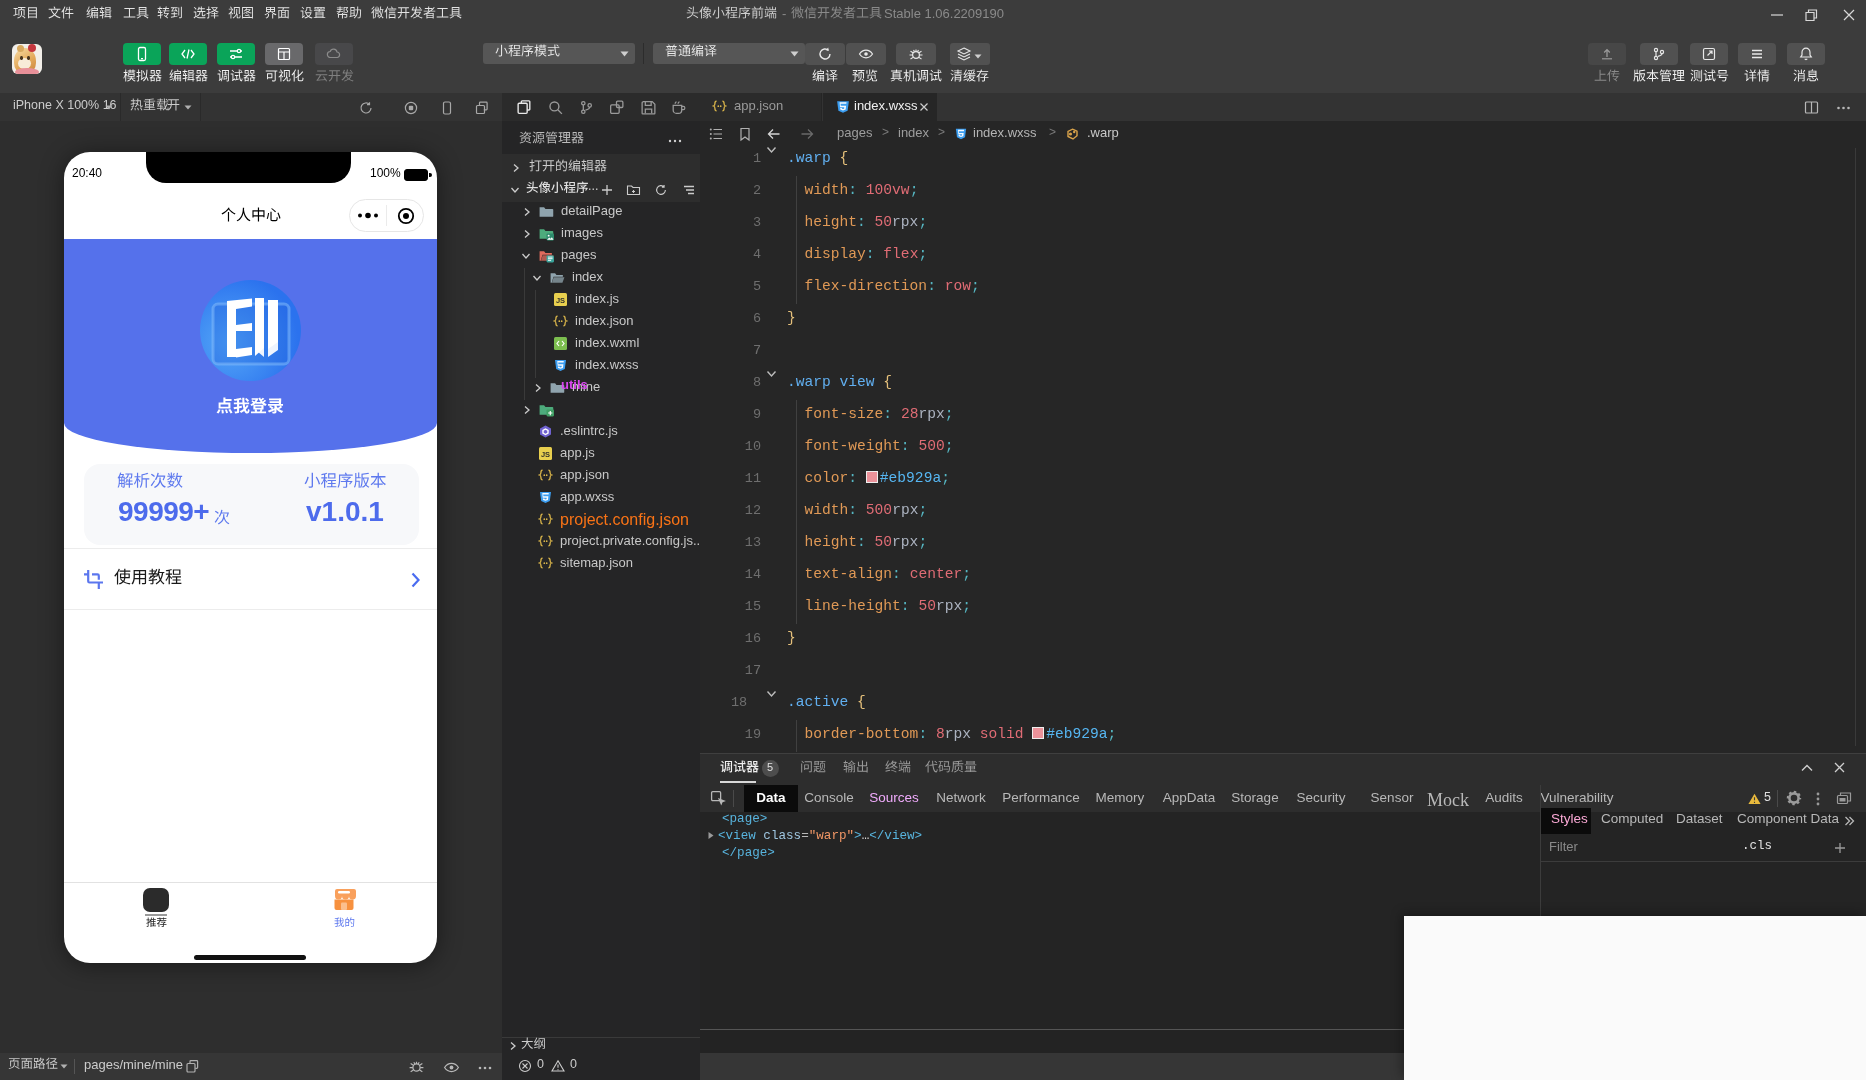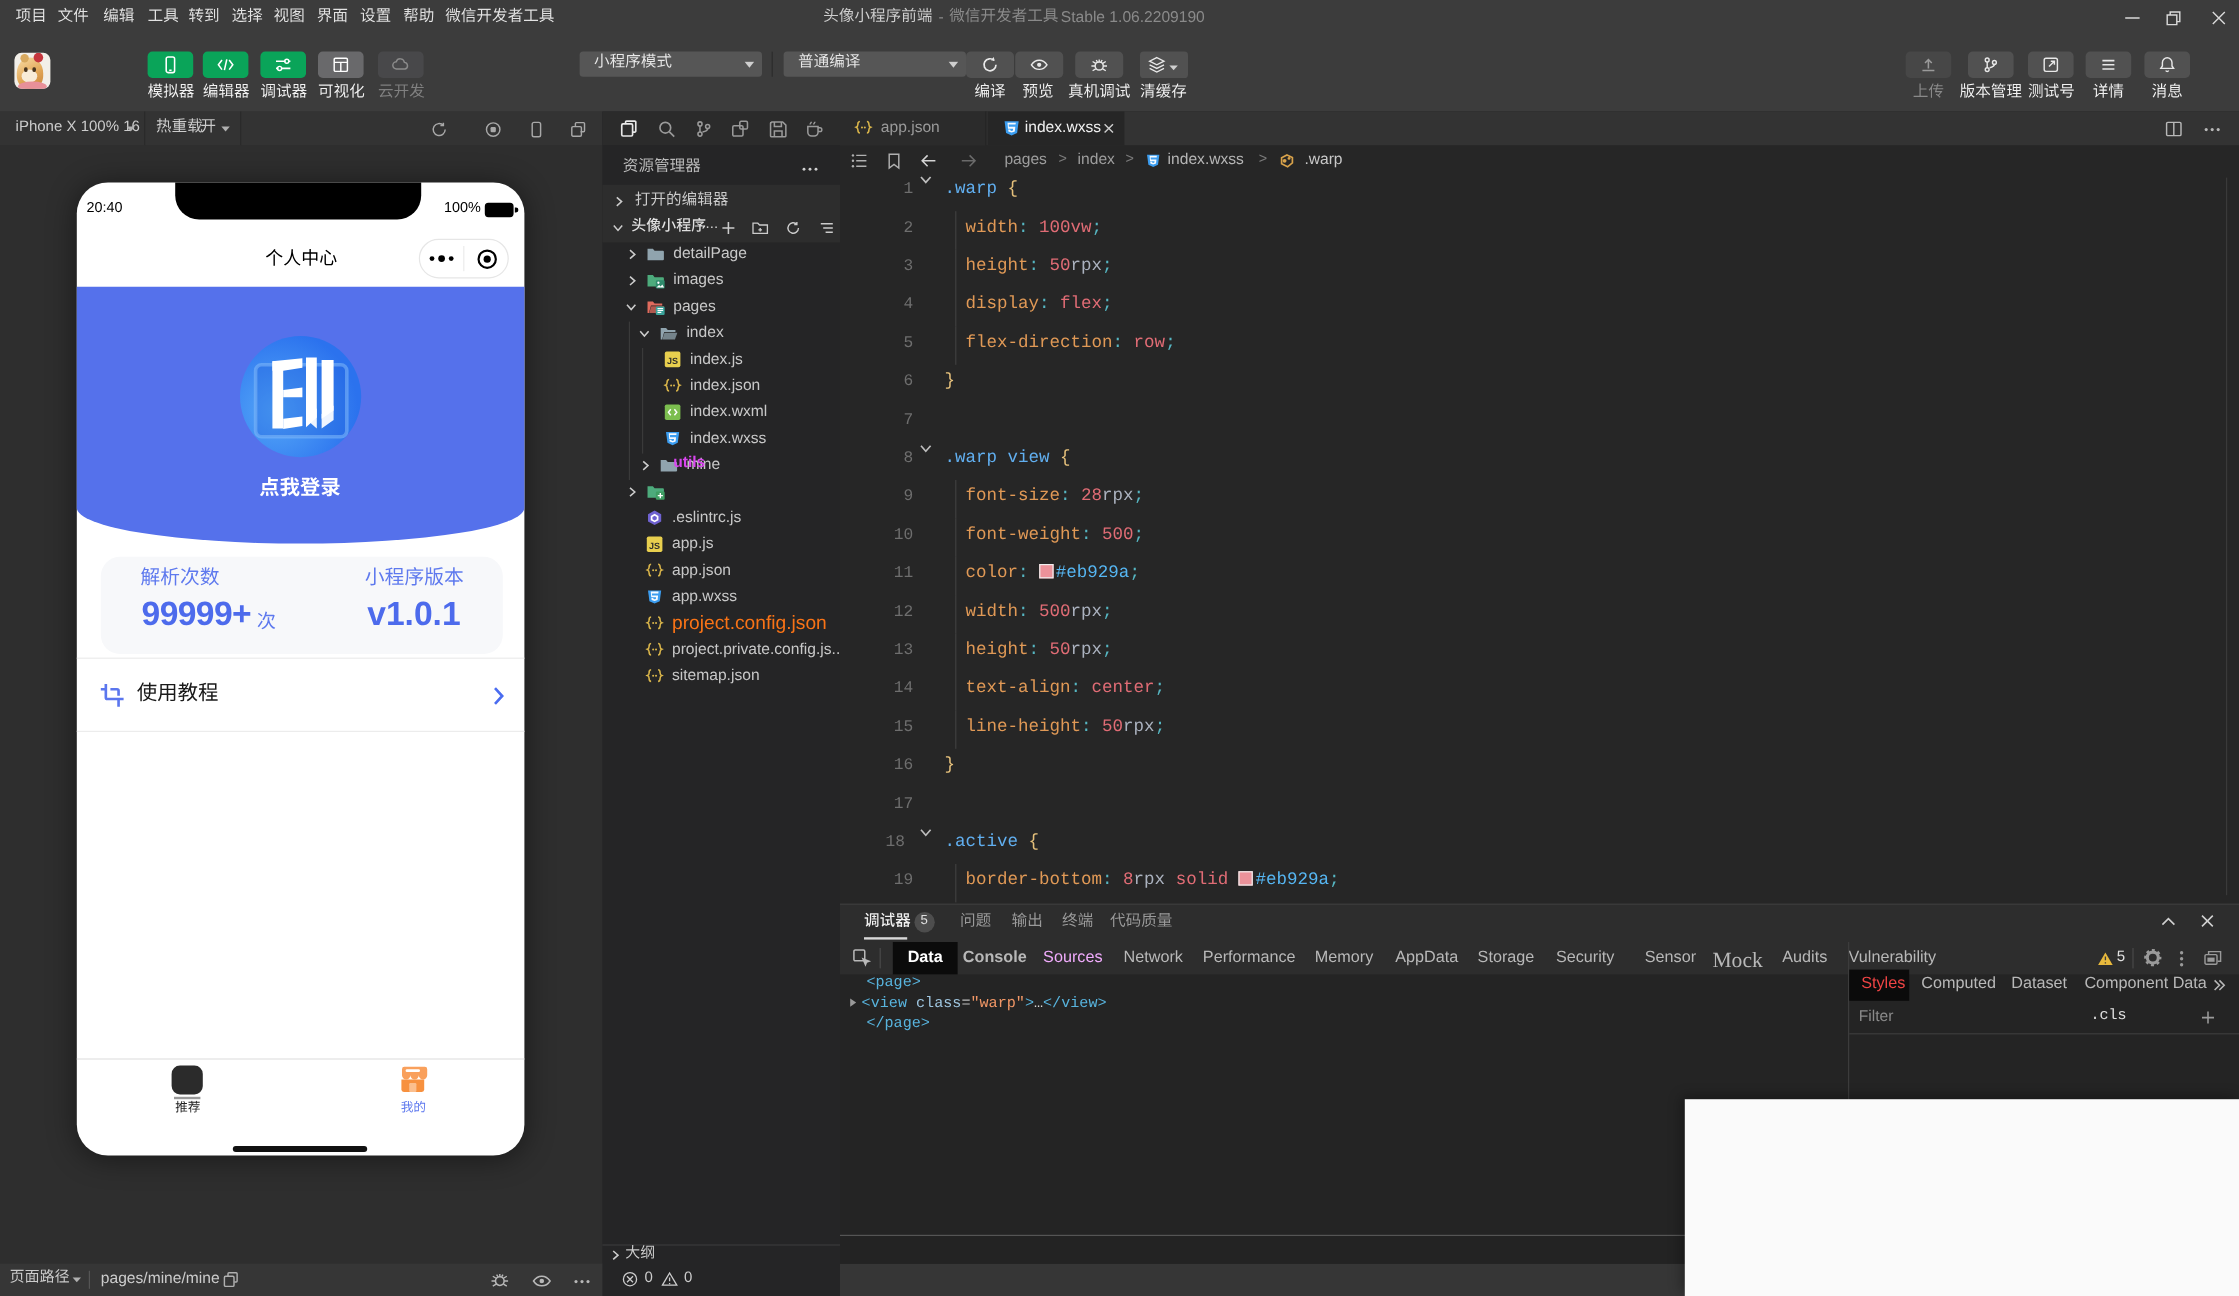--- a/index.html
+++ b/index.html
@@ -874,21 +874,21 @@
     <div class="abs" style="left:731px;top:567px;width:30px;text-align:right;font-family:'Liberation Mono',monospace;font-size:13.5px;color:#6e6e6e">14</div>
     <div class="abs" style="left:796px;top:560px;width:1px;height:32px;background:#404040"></div>
     <div class="abs" style="left:787px;top:566px;font-family:'Liberation Mono',monospace;font-size:14.6px;white-space:pre"><span style="color:#d4d4d4">  </span><span style="color:#e09956">text-align</span><span style="color:#56b6c2">:</span><span style="color:#d4d4d4"> </span><span style="color:#e06c75">center</span><span style="color:#56b6c2">;</span></div>
     <div class="abs" style="left:731px;top:599px;width:30px;text-align:right;font-family:'Liberation Mono',monospace;font-size:13.5px;color:#6e6e6e">15</div>
     <div class="abs" style="left:796px;top:592px;width:1px;height:32px;background:#404040"></div>
     <div class="abs" style="left:787px;top:598px;font-family:'Liberation Mono',monospace;font-size:14.6px;white-space:pre"><span style="color:#d4d4d4">  </span><span style="color:#e09956">line-height</span><span style="color:#56b6c2">:</span><span style="color:#d4d4d4"> </span><span style="color:#e06c75">50</span><span style="color:#abb2bf">rpx</span><span style="color:#56b6c2">;</span></div>
     <div class="abs" style="left:731px;top:631px;width:30px;text-align:right;font-family:'Liberation Mono',monospace;font-size:13.5px;color:#6e6e6e">16</div>
     <div class="abs" style="left:787px;top:630px;font-family:'Liberation Mono',monospace;font-size:14.6px;white-space:pre"><span style="color:#e5c07b">}</span></div>
     <div class="abs" style="left:731px;top:663px;width:30px;text-align:right;font-family:'Liberation Mono',monospace;font-size:13.5px;color:#6e6e6e">17</div>
     <div class="abs" style="left:787px;top:662px;font-family:'Liberation Mono',monospace;font-size:14.6px;white-space:pre"></div>
-    <div class="abs" style="left:731px;top:695px;width:30px;text-align:center;font-family:'Liberation Mono',monospace;font-size:13.5px;color:#6e6e6e">18</div>
+    <div class="abs" style="left:731px;top:695px;width:30px;text-align:left;font-family:'Liberation Mono',monospace;font-size:13.5px;color:#6e6e6e">18</div>
     <svg class="abs" style="left:766px;top:690px" width="11" height="8" viewBox="0 0 11 8">
       <path d="M1.5 1.5L5.5 6l4-4.5" stroke="#bdbdbd" stroke-width="1.4" fill="none"></path>
     </svg>
     <div class="abs" style="left:787px;top:694px;font-family:'Liberation Mono',monospace;font-size:14.6px;white-space:pre"><span style="color:#61aff0">.active </span><span style="color:#e5c07b">{</span></div>
     <div class="abs" style="left:731px;top:727px;width:30px;text-align:right;font-family:'Liberation Mono',monospace;font-size:13.5px;color:#6e6e6e">19</div>
     <div class="abs" style="left:796px;top:720px;width:1px;height:32px;background:#404040"></div>
     <div class="abs" style="left:787px;top:726px;font-family:'Liberation Mono',monospace;font-size:14.6px;white-space:pre"><span style="color:#d4d4d4">  </span><span style="color:#e09956">border-bottom</span><span style="color:#56b6c2">:</span><span style="color:#d4d4d4"> </span><span style="color:#e06c75">8</span><span style="color:#abb2bf">rpx</span><span style="color:#d4d4d4"> </span><span style="color:#e06c75">solid </span><span style="display:inline-block;width:12px;height:12px;background:#eb929a;border:1px solid #eee;margin:0 2px -1px 0"></span><span style="color:#56b6f2">#eb929a</span><span style="color:#56b6c2">;</span></div>
     <div class="abs" style="left:1855px;top:148px;width:1px;height:598px;background:#3a3a3a"></div>
     <div class="abs" style="left:700px;top:754px;width:1166px;height:299px;background:#242424"></div>
     <div class="abs" style="left:700px;top:754px;width:1166px;height:31px;background:#2d2d2d"></div>
@@ -936,21 +936,21 @@
       <path d="M2 2l9 9M11 2l-9 9" stroke="#cfcfcf" stroke-width="1.3"></path>
     </svg>
     <div class="abs" style="left:700px;top:785px;width:1166px;height:27px;background:#2d2d2d"></div>
     <svg class="abs" style="left:710px;top:790px" width="17" height="17" viewBox="0 0 16 16">
       <rect x="1.5" y="1.5" width="8.5" height="8.5" rx="1" stroke="#b8b8b8" stroke-width="1.2" fill="none"></rect>
       <path d="M7.5 7.5l7.5 2.9-3.2 1.1-1.2 3.2z" fill="#b8b8b8"></path>
     </svg>
     <div class="abs" style="left:733px;top:790px;width:1px;height:17px;background:#4a4a4a"></div>
     <div class="abs" style="left:744px;top:785px;width:54px;height:27px;background:#0b0b0b"></div>
     <div class="abs" style="left:771px;top:790px;transform:translateX(-50%);font-family:'Liberation Sans';font-size:13.5px;color:#ffffff;font-weight:600">Data</div>
-    <div class="abs" style="left:829px;top:790px;transform:translateX(-50%);font-family:'Liberation Sans';font-size:13.5px;color:#b8b8b8;font-weight:700">Console</div>
+    <div class="abs" style="left:829px;top:790px;transform:translateX(-50%);font-family:'Liberation Sans';font-size:13.5px;color:#b8b8b8;font-weight:400">Console</div>
     <div class="abs" style="left:894px;top:790px;transform:translateX(-50%);font-family:'Liberation Sans';font-size:13.5px;color:#f0abfc;font-weight:400">Sources</div>
     <div class="abs" style="left:961px;top:790px;transform:translateX(-50%);font-family:'Liberation Sans';font-size:13.5px;color:#b8b8b8;font-weight:400">Network</div>
     <div class="abs" style="left:1041px;top:790px;transform:translateX(-50%);font-family:'Liberation Sans';font-size:13.5px;color:#b8b8b8;font-weight:400">Performance</div>
     <div class="abs" style="left:1120px;top:790px;transform:translateX(-50%);font-family:'Liberation Sans';font-size:13.5px;color:#b8b8b8;font-weight:400">Memory</div>
     <div class="abs" style="left:1189px;top:790px;transform:translateX(-50%);font-family:'Liberation Sans';font-size:13.5px;color:#b8b8b8;font-weight:400">AppData</div>
     <div class="abs" style="left:1255px;top:790px;transform:translateX(-50%);font-family:'Liberation Sans';font-size:13.5px;color:#b8b8b8;font-weight:400">Storage</div>
     <div class="abs" style="left:1321px;top:790px;transform:translateX(-50%);font-family:'Liberation Sans';font-size:13.5px;color:#b8b8b8;font-weight:400">Security</div>
     <div class="abs" style="left:1392px;top:790px;transform:translateX(-50%);font-family:'Liberation Sans';font-size:13.5px;color:#b8b8b8;font-weight:400">Sensor</div>
     <div class="abs" style="left:1448px;top:790px;transform:translateX(-50%);font-family:Liberation Serif, serif;font-size:18px;color:#b8b8b8;font-weight:400">Mock</div>
     <div class="abs" style="left:1504px;top:790px;transform:translateX(-50%);font-family:'Liberation Sans';font-size:13.5px;color:#b8b8b8;font-weight:400">Audits</div>
@@ -976,21 +976,21 @@
       <rect x="3.5" y="7" width="6" height="3.5" fill="#9a9a9a"></rect>
     </svg>
     <div class="abs" style="left:722px;top:812px;font-family:'Liberation Mono',monospace;font-size:12.6px;white-space:pre"><span style="color:#58b4de">&lt;page&gt;</span></div>
 <div class="abs" style="left:718px;top:829px;font-family:'Liberation Mono',monospace;font-size:12.6px;white-space:pre"><span style="color:#58b4de">&lt;view</span> <span style="color:#9fc6e0">class</span><span style="color:#b8b8b8">=</span><span style="color:#f29766">"warp"</span><span style="color:#58b4de">&gt;</span><span style="color:#d8d8d8">…</span><span style="color:#58b4de">&lt;/view&gt;</span></div>
 <div class="abs" style="left:722px;top:846px;font-family:'Liberation Mono',monospace;font-size:12.6px;white-space:pre"><span style="color:#58b4de">&lt;/page&gt;</span></div>
     <svg class="abs" style="left:707px;top:831px" width="8" height="9" viewBox="0 0 8 9">
       <path d="M1.5 1l5 3.5-5 3.5z" fill="#9a9a9a"></path>
     </svg>
     <div class="abs" style="left:1540px;top:785px;width:1px;height:244px;background:#3c3c3c"></div>
     <div class="abs" style="left:1541px;top:808px;width:50px;height:26px;background:#0b0b0b"></div>
-    <div style="position:absolute;left:1551px;top:812px;font-family:'Liberation Sans',sans-serif;font-size:13.5px;line-height:1;color:#ef4444;font-weight:400;white-space:pre;letter-spacing:0;">Styles</div>
+    <div style="position:absolute;left:1551px;top:812px;font-family:'Liberation Sans',sans-serif;font-size:13.5px;line-height:1;color:#f9a8d4;font-weight:400;white-space:pre;letter-spacing:0;">Styles</div>
     <div style="position:absolute;left:1601px;top:812px;font-family:'Liberation Sans',sans-serif;font-size:13.5px;line-height:1;color:#b8b8b8;font-weight:400;white-space:pre;letter-spacing:0;">Computed</div>
     <div style="position:absolute;left:1676px;top:812px;font-family:'Liberation Sans',sans-serif;font-size:13.5px;line-height:1;color:#b8b8b8;font-weight:400;white-space:pre;letter-spacing:0;">Dataset</div>
     <div style="position:absolute;left:1737px;top:812px;font-family:'Liberation Sans',sans-serif;font-size:13.5px;line-height:1;color:#b8b8b8;font-weight:400;white-space:pre;letter-spacing:0;">Component Data</div>
     <svg class="abs" style="left:1843px;top:815px" width="12" height="12" viewBox="0 0 12 12">
       <path d="M2.5 2l4 4-4 4M6.5 2l4 4-4 4" stroke="#b8b8b8" stroke-width="1.3" fill="none"></path>
     </svg>
     <div class="abs" style="left:1541px;top:835px;width:325px;height:27px;border-bottom:1px solid #3c3c3c"></div>
     <div style="position:absolute;left:1549px;top:840px;font-family:'Liberation Sans',sans-serif;font-size:13px;line-height:1;color:#8a8a8a;font-weight:400;white-space:pre;letter-spacing:0;">Filter</div>
     <div style="position:absolute;left:1742px;top:840px;font-family:'Liberation Mono',sans-serif;font-size:12.5px;line-height:1;color:#e0e0e0;font-weight:400;white-space:pre;letter-spacing:0;">.cls</div>
     <svg class="abs" style="left:1833px;top:841px" width="14" height="14" viewBox="0 0 14 14">

